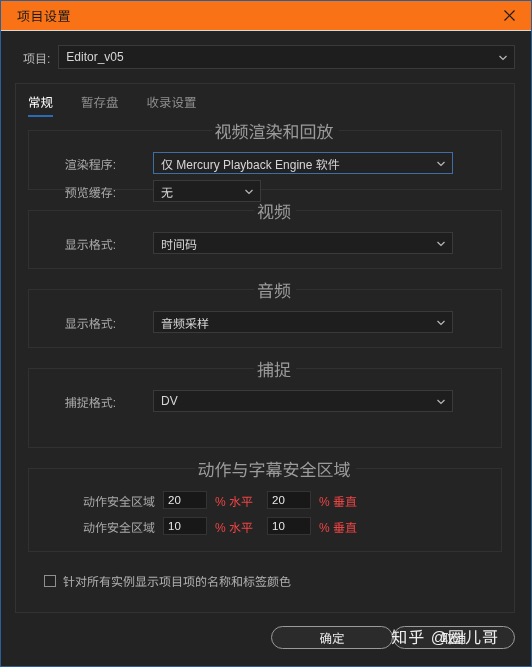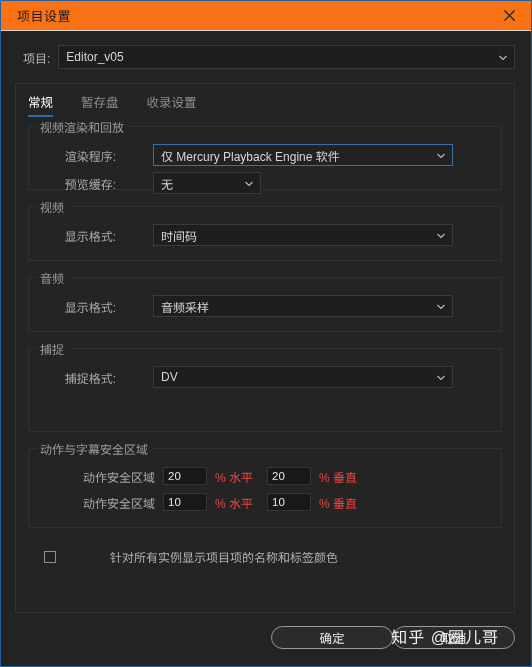--- a/index.html
+++ b/index.html
@@ -139,23 +139,24 @@
     padding: 4px 12px 0 12px;
   }
   fieldset.group {
     border: 1px solid #313131;
     margin: 0 0 8px 0;
     padding: 4px 6px 8px 6px;
     box-sizing: border-box;
   }
   fieldset.group > legend {
     color: #9b9b9b;
-    font-size: 12px;
+    font-size: 17px;
     padding: 0 5px 0 3px;
-    margin-left: 2px;
+    margin-left: 10px;
+    text-align: center;
   }
   .field-row {
     display: flex;
     align-items: center;
     margin: 5px 0 6px 0;
   }
   .field-label {
     color: #a8a8a8;
     font-size: 12px;
     width: 118px;
@@ -200,21 +201,20 @@
     font-size: 12px;
     margin: 0 14px 0 8px;
     white-space: nowrap;
   }
   .unit.last { margin-right: 0; }
   
   .check-row {
     display: flex;
     align-items: center;
     padding: 12px 0 0 16px;
-    gap: 47px;
   }
   .checkbox {
     width: 12px;
     height: 12px;
     border: 1px solid #8f8f8f;
     background: #222222;
     box-sizing: border-box;
     margin-right: 7px;
     cursor: pointer;
     flex: 0 0 auto;

